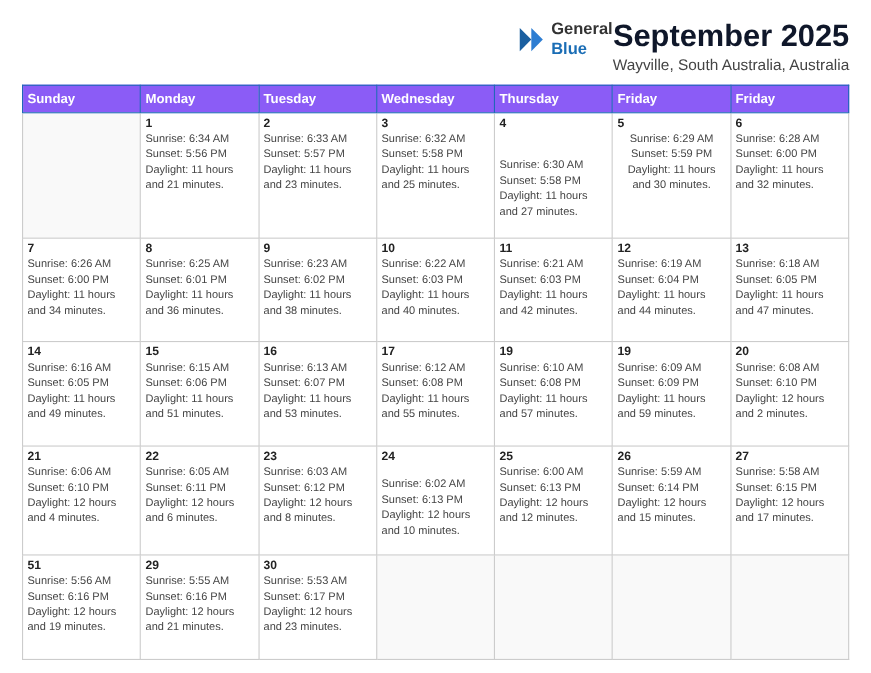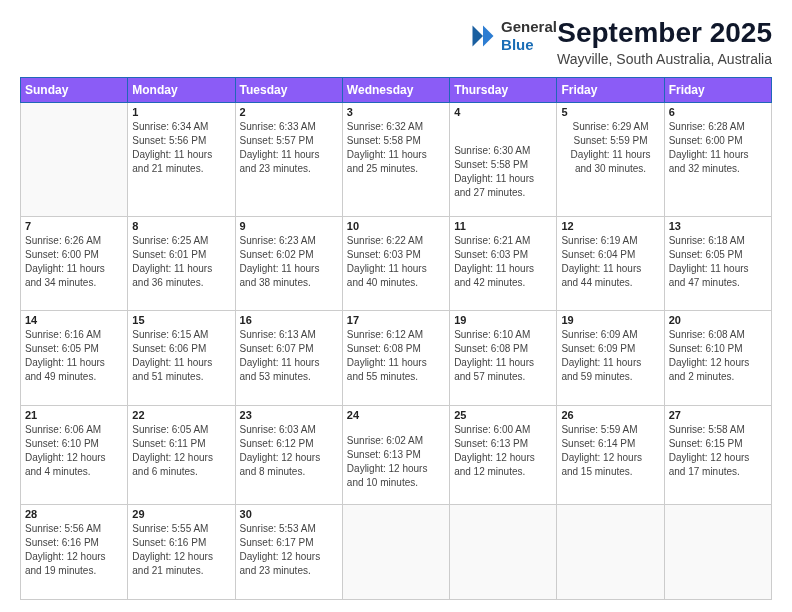--- a/index.html
+++ b/index.html
@@ -321,21 +321,21 @@
           <td>
             <span class="day-number">27</span>
             <div class="day-info" style="white-space: pre-line;">Sunrise: 5:58 AM
 Sunset: 6:15 PM
 Daylight: 12 hours
 and 17 minutes.</div>
           </td>
         </tr>
         <tr>
           <td>
-            <span class="day-number">28</span>
+            <span class="day-number">51</span>
             <div class="day-info" style="white-space: pre-line;">Sunrise: 5:56 AM
 Sunset: 6:16 PM
 Daylight: 12 hours
 and 19 minutes.</div>
           </td>
           <td>
             <span class="day-number">29</span>
             <div class="day-info" style="white-space: pre-line;">Sunrise: 5:55 AM
 Sunset: 6:16 PM
 Daylight: 12 hours

